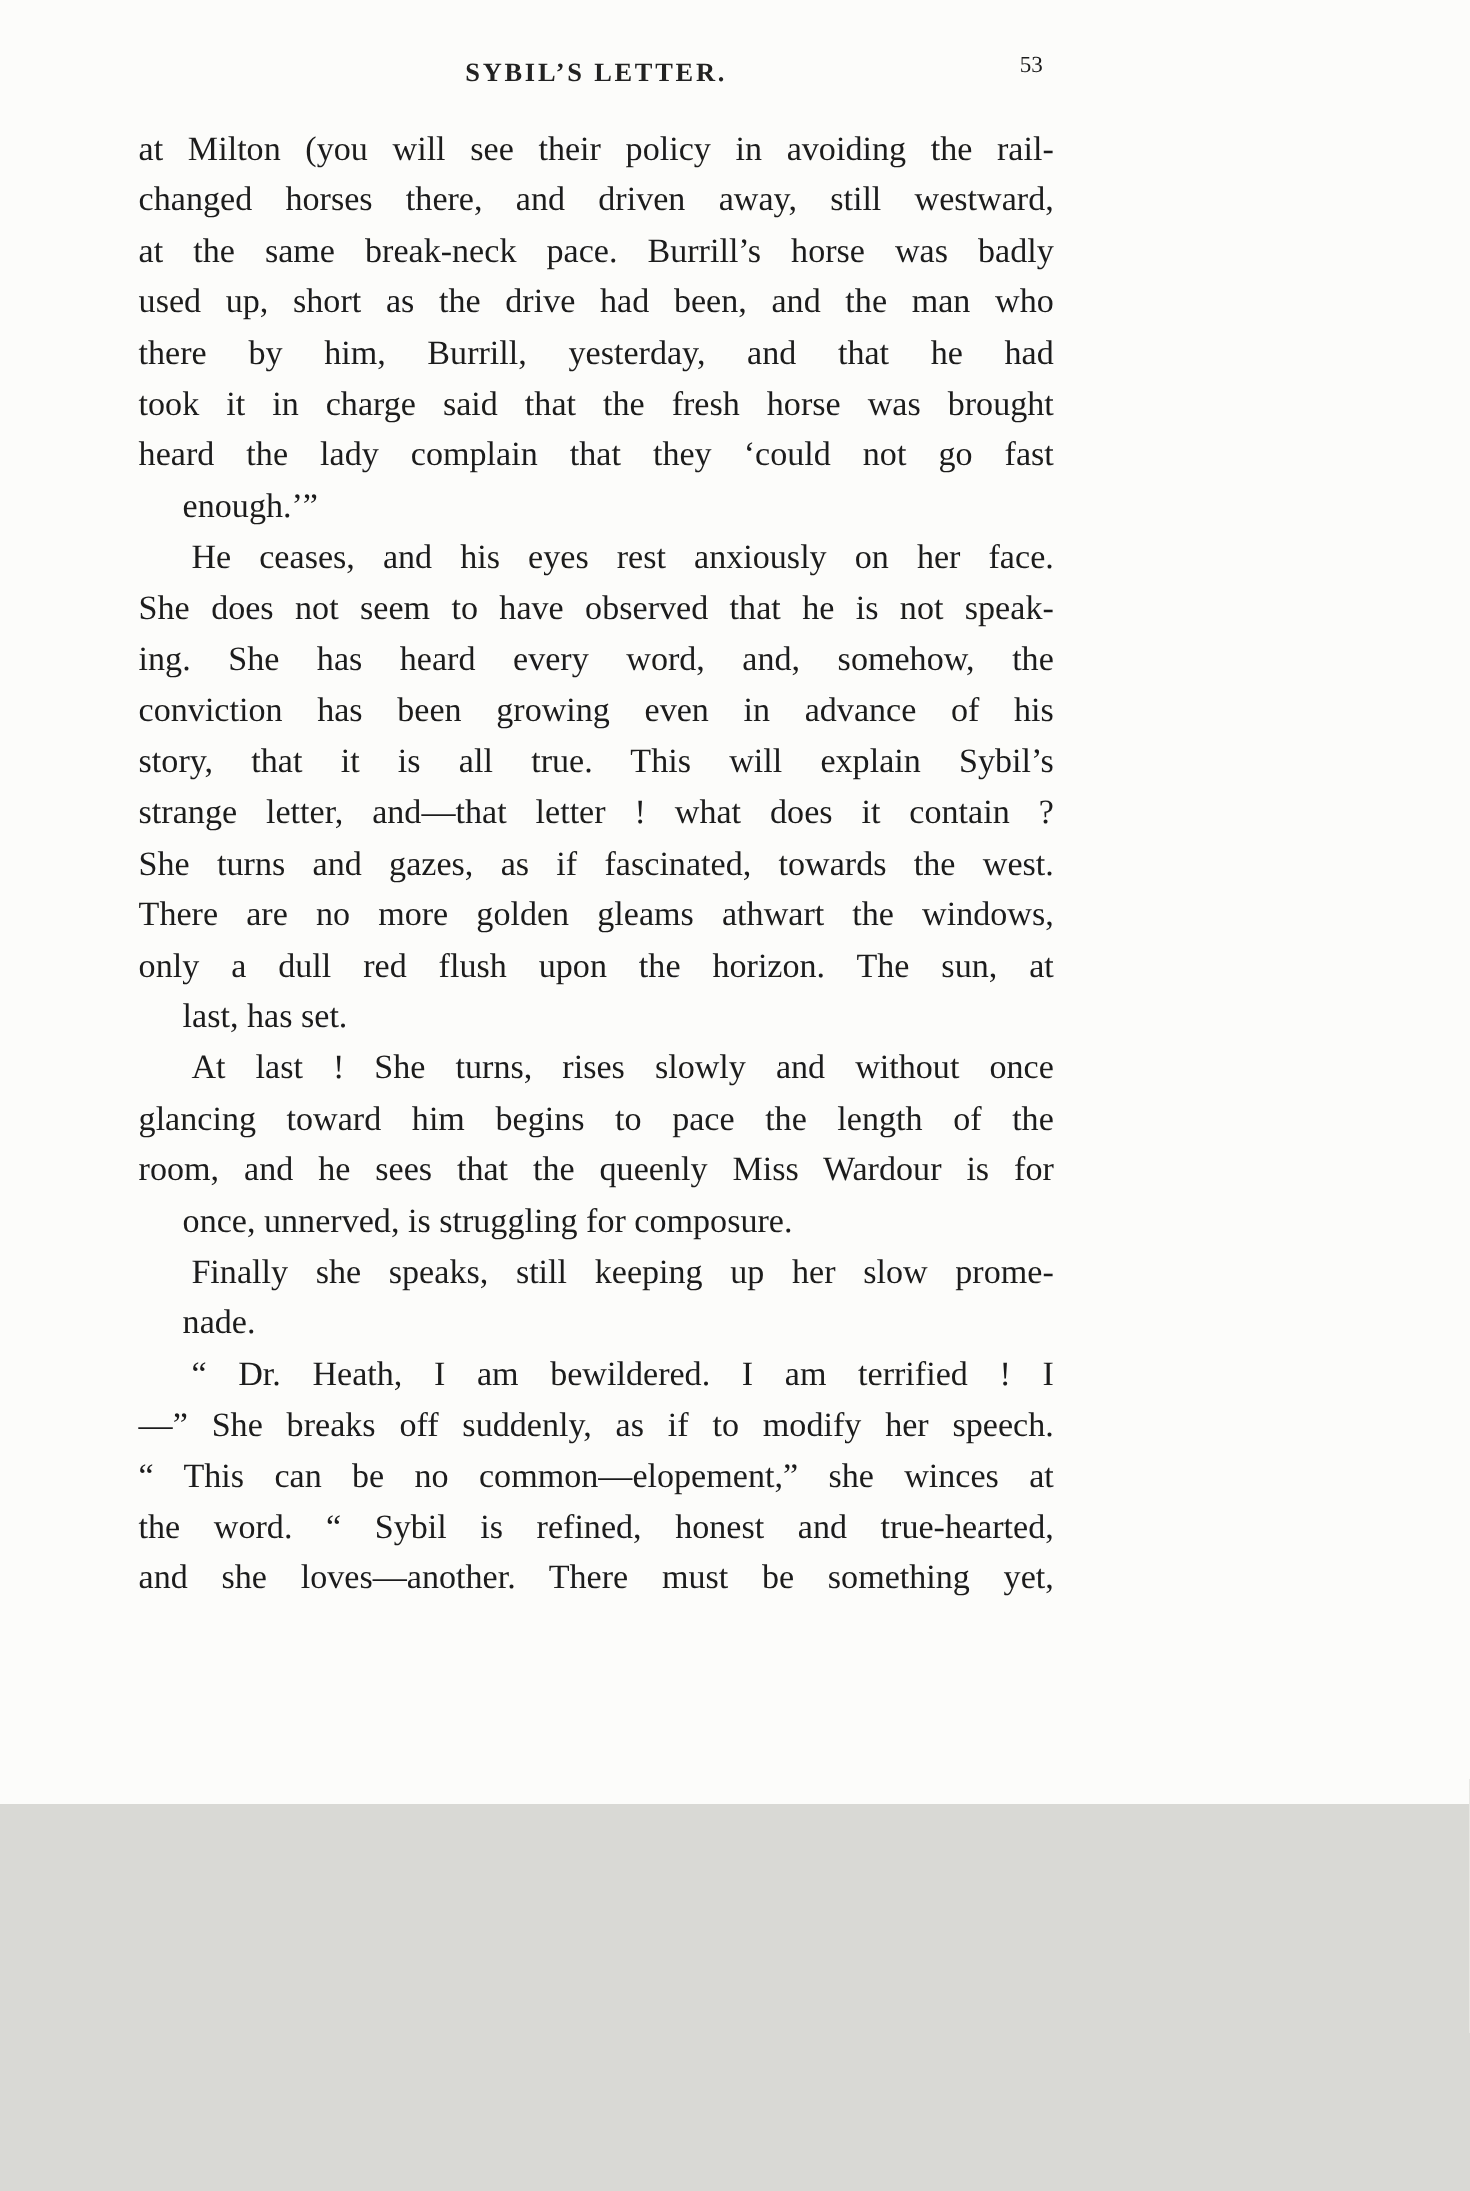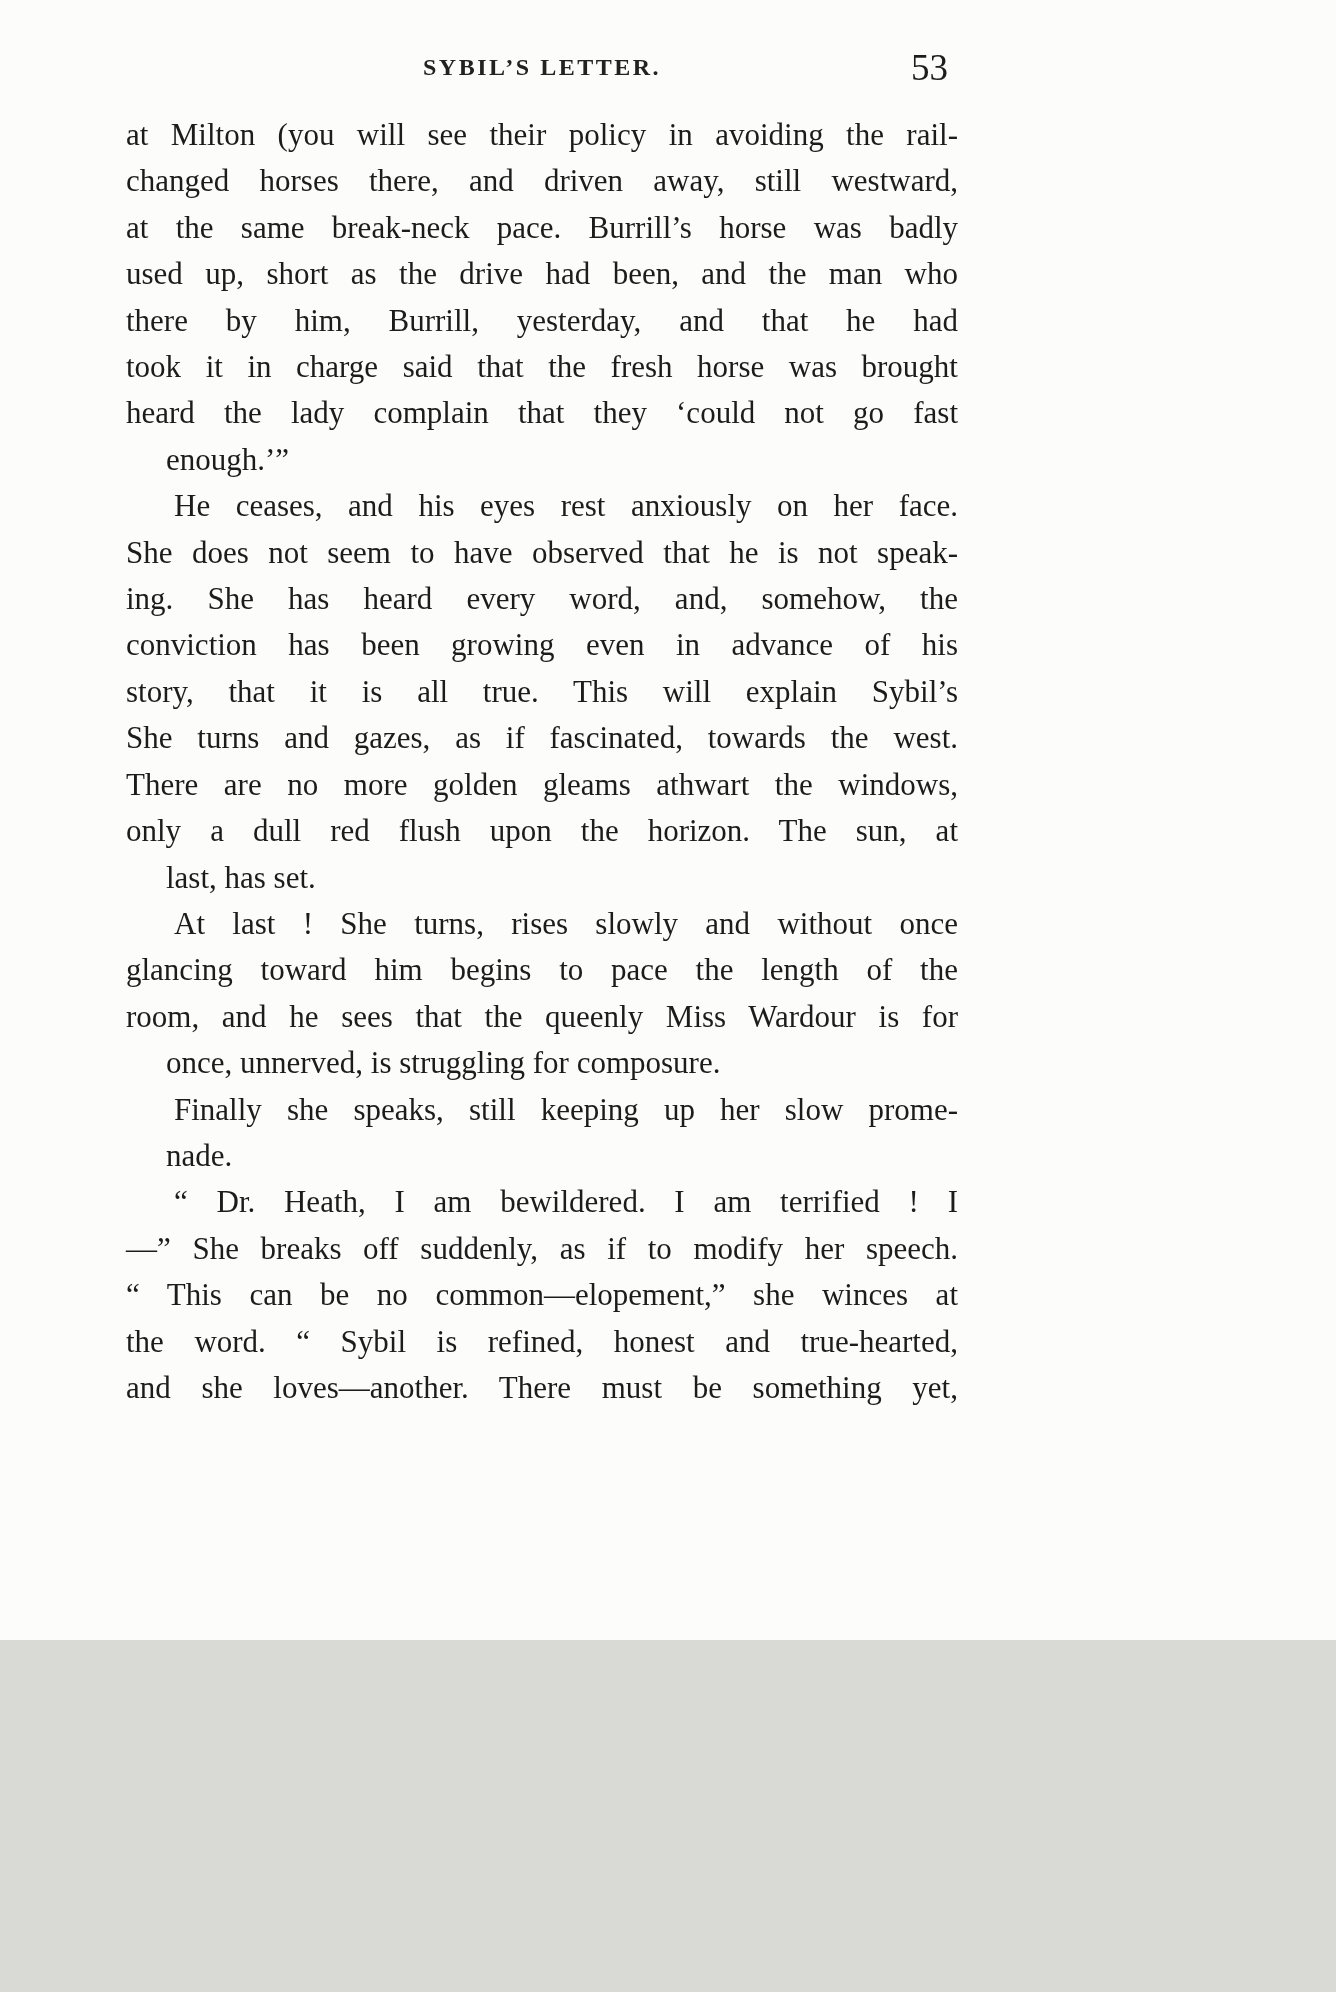--- a/index.html
+++ b/index.html
@@ -36,21 +36,21 @@
     font-size: 24px;
     font-weight: bold;
     letter-spacing: 2.5px;
     color: #222;
     top: 12px;
   }
   .page-number {
     position: absolute;
     right: 10px;
     top: 4px;
-    font-size: 37px;
+    font-size: 21px;
     color: #1c1c1c;
   }
   .page-body {
     font-size: 31px;
     line-height: 46.4px;
   }
   .paragraph {
     margin: 0;
   }
   .paragraph.indent .line:first-child {
@@ -85,20 +85,21 @@
           <div class="line">took it in charge said that the fresh horse was brought</div>
           <div class="line">heard the lady complain that they ‘could not go fast</div>
           <div class="line last">enough.’”</div>
         </div>
         <div class="paragraph indent">
           <div class="line">He ceases, and his eyes rest anxiously on her face.</div>
           <div class="line">She does not seem to have observed that he is not speak-</div>
           <div class="line">ing.  She has heard every word, and, somehow, the</div>
           <div class="line">conviction has been growing even in advance of his</div>
           <div class="line">story, that it is all true.  This will explain Sybil’s</div>
+          <div class="line">strange letter, and—that letter !  what does it contain ?</div>
           <div class="line">She turns and gazes, as if fascinated, towards the west.</div>
           <div class="line">There are no more golden gleams athwart the windows,</div>
           <div class="line">only a dull red flush upon the horizon.  The sun, at</div>
           <div class="line last">last, has set.</div>
         </div>
         <div class="paragraph indent">
           <div class="line">At last !   She turns, rises slowly and without once</div>
           <div class="line">glancing toward him begins to pace the length of the</div>
           <div class="line">room, and he sees that the queenly Miss Wardour is for</div>
           <div class="line last">once, unnerved, is struggling for composure.</div>

